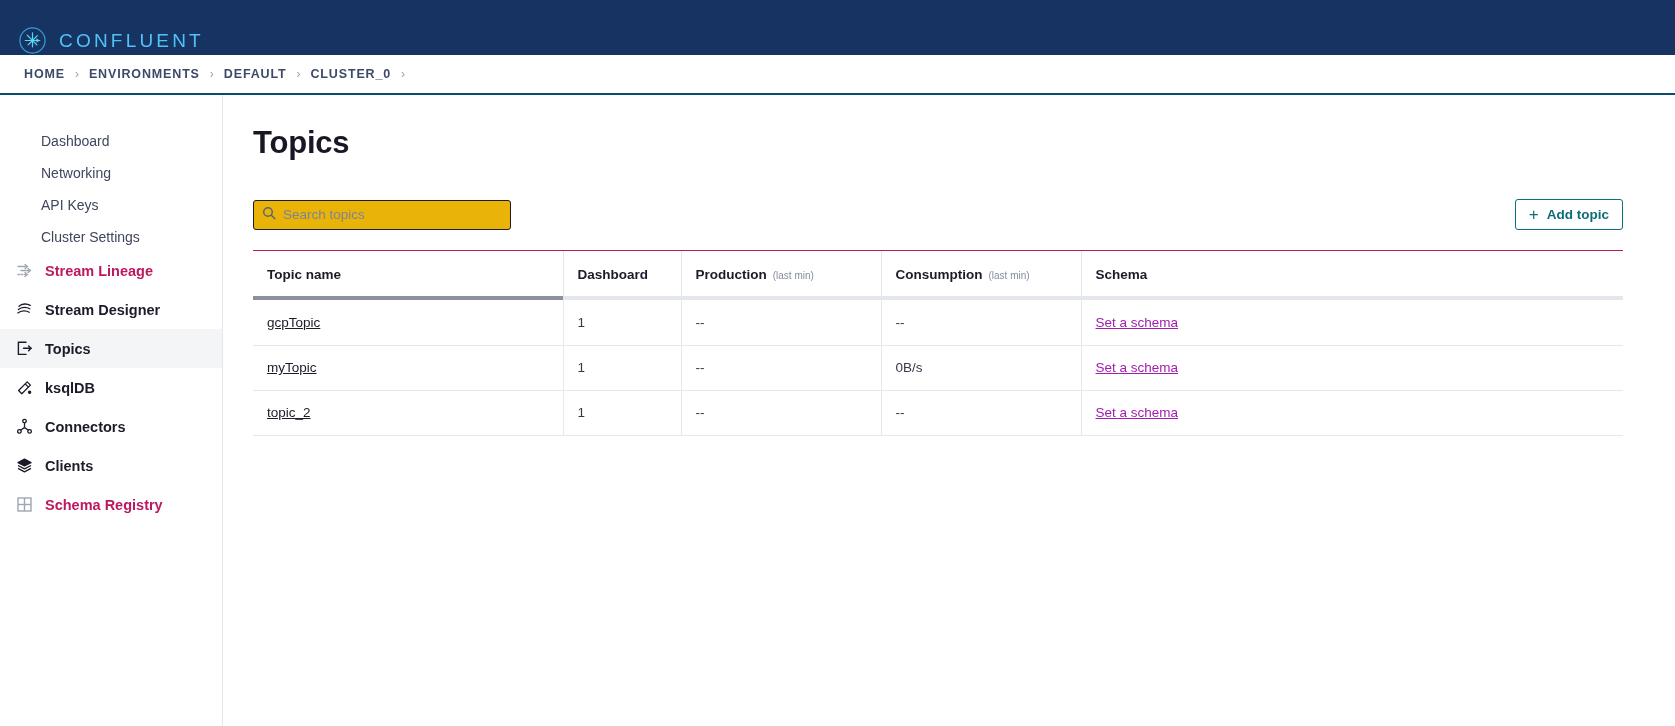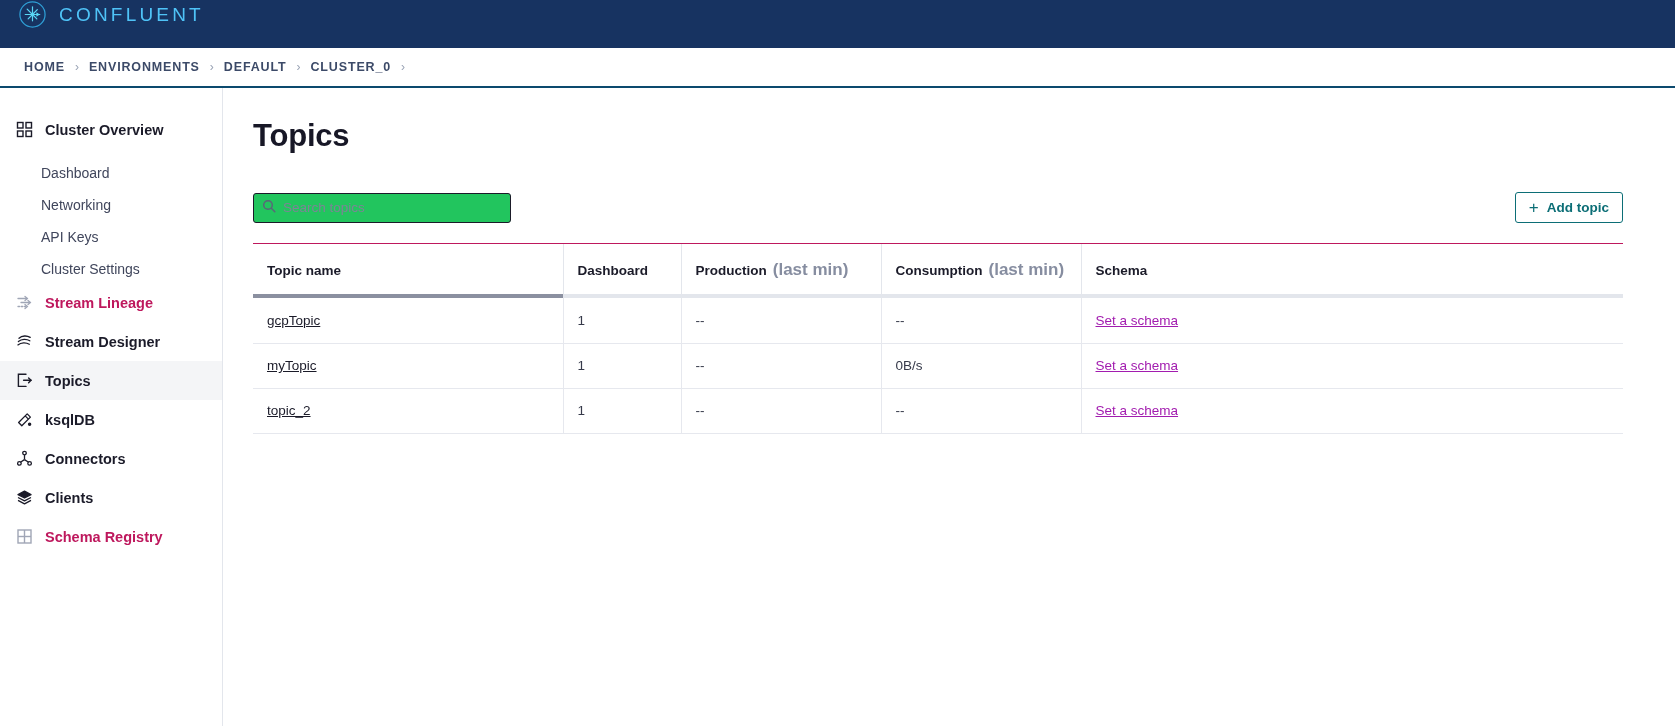--- a/index.html
+++ b/index.html
@@ -6,24 +6,24 @@
   html, body {
     width: 1675px;
     height: 726px;
     font-family: "Liberation Sans", sans-serif;
     background: #ffffff;
     overflow: hidden;
   }
 
   
   .topbar {
-    height: 48px;
+    height: 55px;
     background: #173361;
     display: flex;
-    align-items: flex-start;
+    align-items: flex-end;
     padding-left: 18px;
   }
   .logo-wrap { display: flex; align-items: center; gap: 12px; }
   .logo-mark { width: 29px; height: 29px; display: block; }
   .logo-text {
     color: #4fc3f7;
     font-size: 19px;
     letter-spacing: 3.2px;
     font-weight: 400;
     white-space: nowrap;
@@ -124,21 +124,21 @@
   }
   .search-box {
     width: 258px;
     height: 30px;
     border: 1px solid #1b1b29;
     border-radius: 3px;
     display: flex;
     align-items: center;
     padding: 0 8px;
     gap: 7px;
-    background: #22c55e;
+    background: #eab308;
   }
   .search-box input {
     border: none;
     outline: none;
     font-size: 13.5px;
     color: #1b1b29;
     font-family: "Liberation Sans", sans-serif;
     width: 100%;
     background: transparent;
   }
@@ -172,22 +172,22 @@
     font-weight: 700;
     color: #1b1b29;
     padding: 16px 0 14px 14px;
     border-top: 1px solid #be185d;
     border-left: 1px solid #e3e6ec;
     vertical-align: middle;
     white-space: nowrap;
   }
   table.topics thead th:first-child { border-left: none; }
   .hdr-sub {
-    font-size: 17px;
-    font-weight: 700;
+    font-size: 10px;
+    font-weight: 400;
     color: #868da0;
     margin-left: 6px;
   }
   .sortbar-row td {
     padding: 0;
     height: 4px;
     background: #e3e6ec;
   }
   .sortbar-row td.sorted { background: #8b90a0; }
   table.topics tbody td {
@@ -251,31 +251,20 @@
   <a class="crumb">DEFAULT</a>
   <span class="crumb-sep">›</span>
   <a class="crumb">CLUSTER_0</a>
   <span class="crumb-sep">›</span>
 </div>
 
 <div class="body-wrap">
 
   <nav class="sidebar">
 
-    <div class="nav-item">
-      <span class="nav-icon">
-        <svg width="17" height="17" viewBox="0 0 17 17" fill="none" stroke="#1b1b29" stroke-width="1.4">
-          <rect x="1.5" y="1.5" width="5.5" height="5.5"></rect>
-          <rect x="10" y="1.5" width="5.5" height="5.5"></rect>
-          <rect x="1.5" y="10" width="5.5" height="5.5"></rect>
-          <rect x="10" y="10" width="5.5" height="5.5"></rect>
-        </svg>
-      </span>
-      <span>Cluster Overview</span>
-    </div>
 
     <div class="nav-sub">
       <span>Dashboard</span>
     </div>
     <div class="nav-sub">
       <span>Networking</span>
     </div>
     <div class="nav-sub">
       <span>API Keys</span>
     </div>

